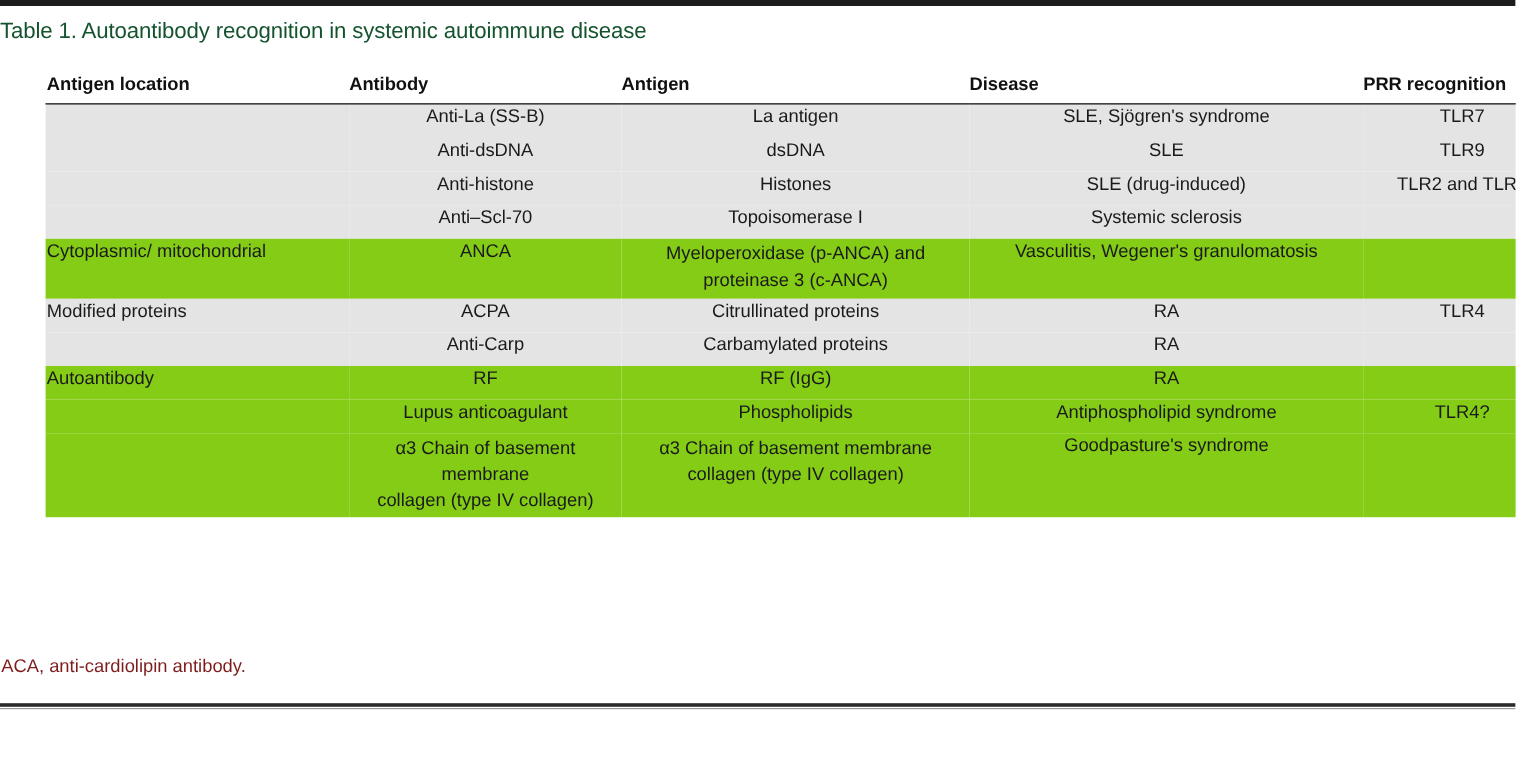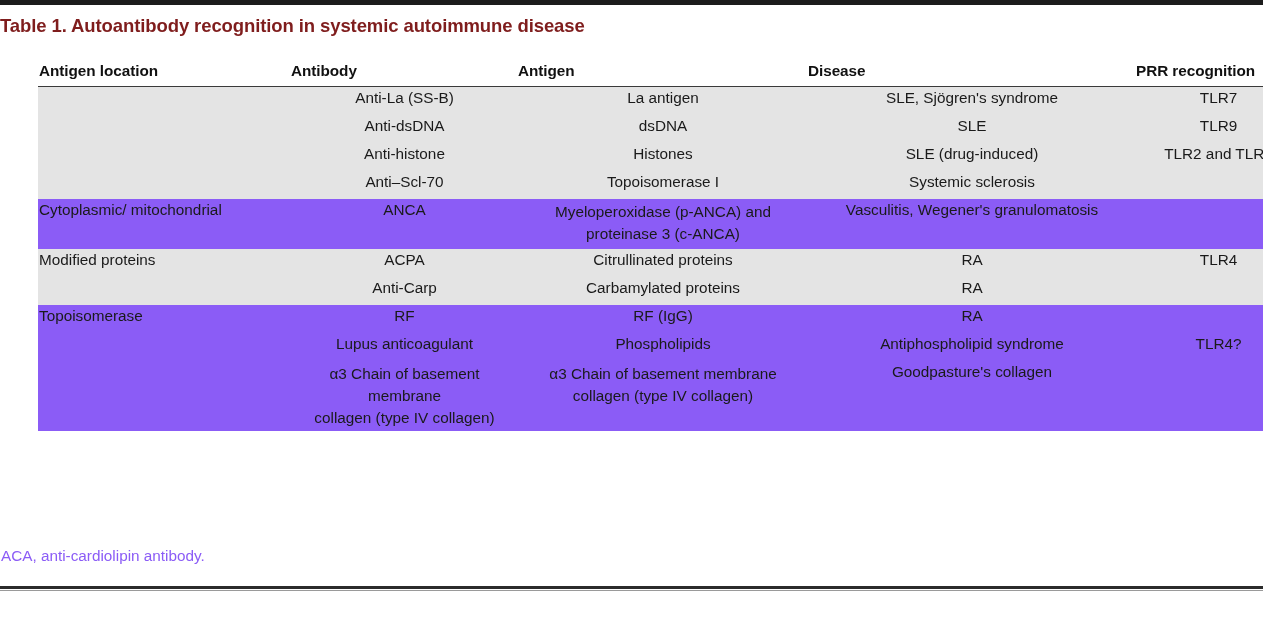--- a/index.html
+++ b/index.html
@@ -31,23 +31,23 @@
     width: 1263px;
     height: 5px;
     background: #1c1c1c;
   }
 
   .title {
     position: absolute;
     left: 0;
     top: 15px;
     font-size: 18.5px;
-    font-weight: bold;
+    font-weight: normal;
     letter-spacing: -0.1px;
-    color: #7f1d1d;
+    color: #14532d;
     white-space: nowrap;
   }
 
   
   table.tbl {
     position: absolute;
     left: 0;
     top: 62px;
     width: 1263px;
     border-collapse: collapse;
@@ -79,33 +79,33 @@
     padding: 2px 0 2px 0;
     vertical-align: top;
     line-height: 17.5px;
     height: 24px;
     color: #1a1a1a;
   }
   tbody td.loc { text-align: left;  padding-left: 1px; white-space: nowrap; }
   tbody td.ab, tbody td.ag, tbody td.dis, tbody td.prr { text-align: center; }
 
   tbody tr.shade td { background: #e4e4e4; }
-  tbody tr.plain td { background: #8b5cf6; }
+  tbody tr.plain td { background: #84cc16; }
 
   tbody tr.tall td { height: 46px; }
 
   .wrap2 { display: block; line-height: 22px; }
 
   
   .footnote {
     position: absolute;
     left: 1px;
     top: 547px;
     font-size: 15.3px;
-    color: #8b5cf6;
+    color: #7f1d1d;
     white-space: nowrap;
   }
 
   .rule-bottom {
     position: absolute;
     left: 0;
     top: 586px;
     width: 1263px;
     height: 3px;
     background: #2b2b2b;
@@ -192,21 +192,21 @@
           <td class="prr">TLR4</td>
         </tr>
         <tr class="shade">
           <td class="loc"></td>
           <td class="ab">Anti-Carp</td>
           <td class="ag">Carbamylated proteins</td>
           <td class="dis">RA</td>
           <td class="prr"></td>
         </tr>
         <tr class="plain">
-          <td class="loc">Topoisomerase</td>
+          <td class="loc">Autoantibody</td>
           <td class="ab">RF</td>
           <td class="ag">RF (IgG)</td>
           <td class="dis">RA</td>
           <td class="prr"></td>
         </tr>
         <tr class="plain">
           <td class="loc"></td>
           <td class="ab">Lupus anticoagulant</td>
           <td class="ag">Phospholipids</td>
           <td class="dis">Antiphospholipid syndrome</td>
@@ -215,21 +215,21 @@
         <tr class="plain tall">
           <td class="loc"></td>
           <td class="ab">
             <span class="wrap2">α3 Chain of basement membrane</span>
             <span class="wrap2">collagen (type IV collagen)</span>
           </td>
           <td class="ag">
             <span class="wrap2">α3 Chain of basement membrane</span>
             <span class="wrap2">collagen (type IV collagen)</span>
           </td>
-          <td class="dis">Goodpasture's collagen</td>
+          <td class="dis">Goodpasture's syndrome</td>
           <td class="prr"></td>
         </tr>
       </tbody>
   </table>
 
   <div class="footnote">ACA, anti-cardiolipin antibody.</div>
 
   <div class="rule-bottom"></div>
   <div class="rule-bottom-2"></div>
 

